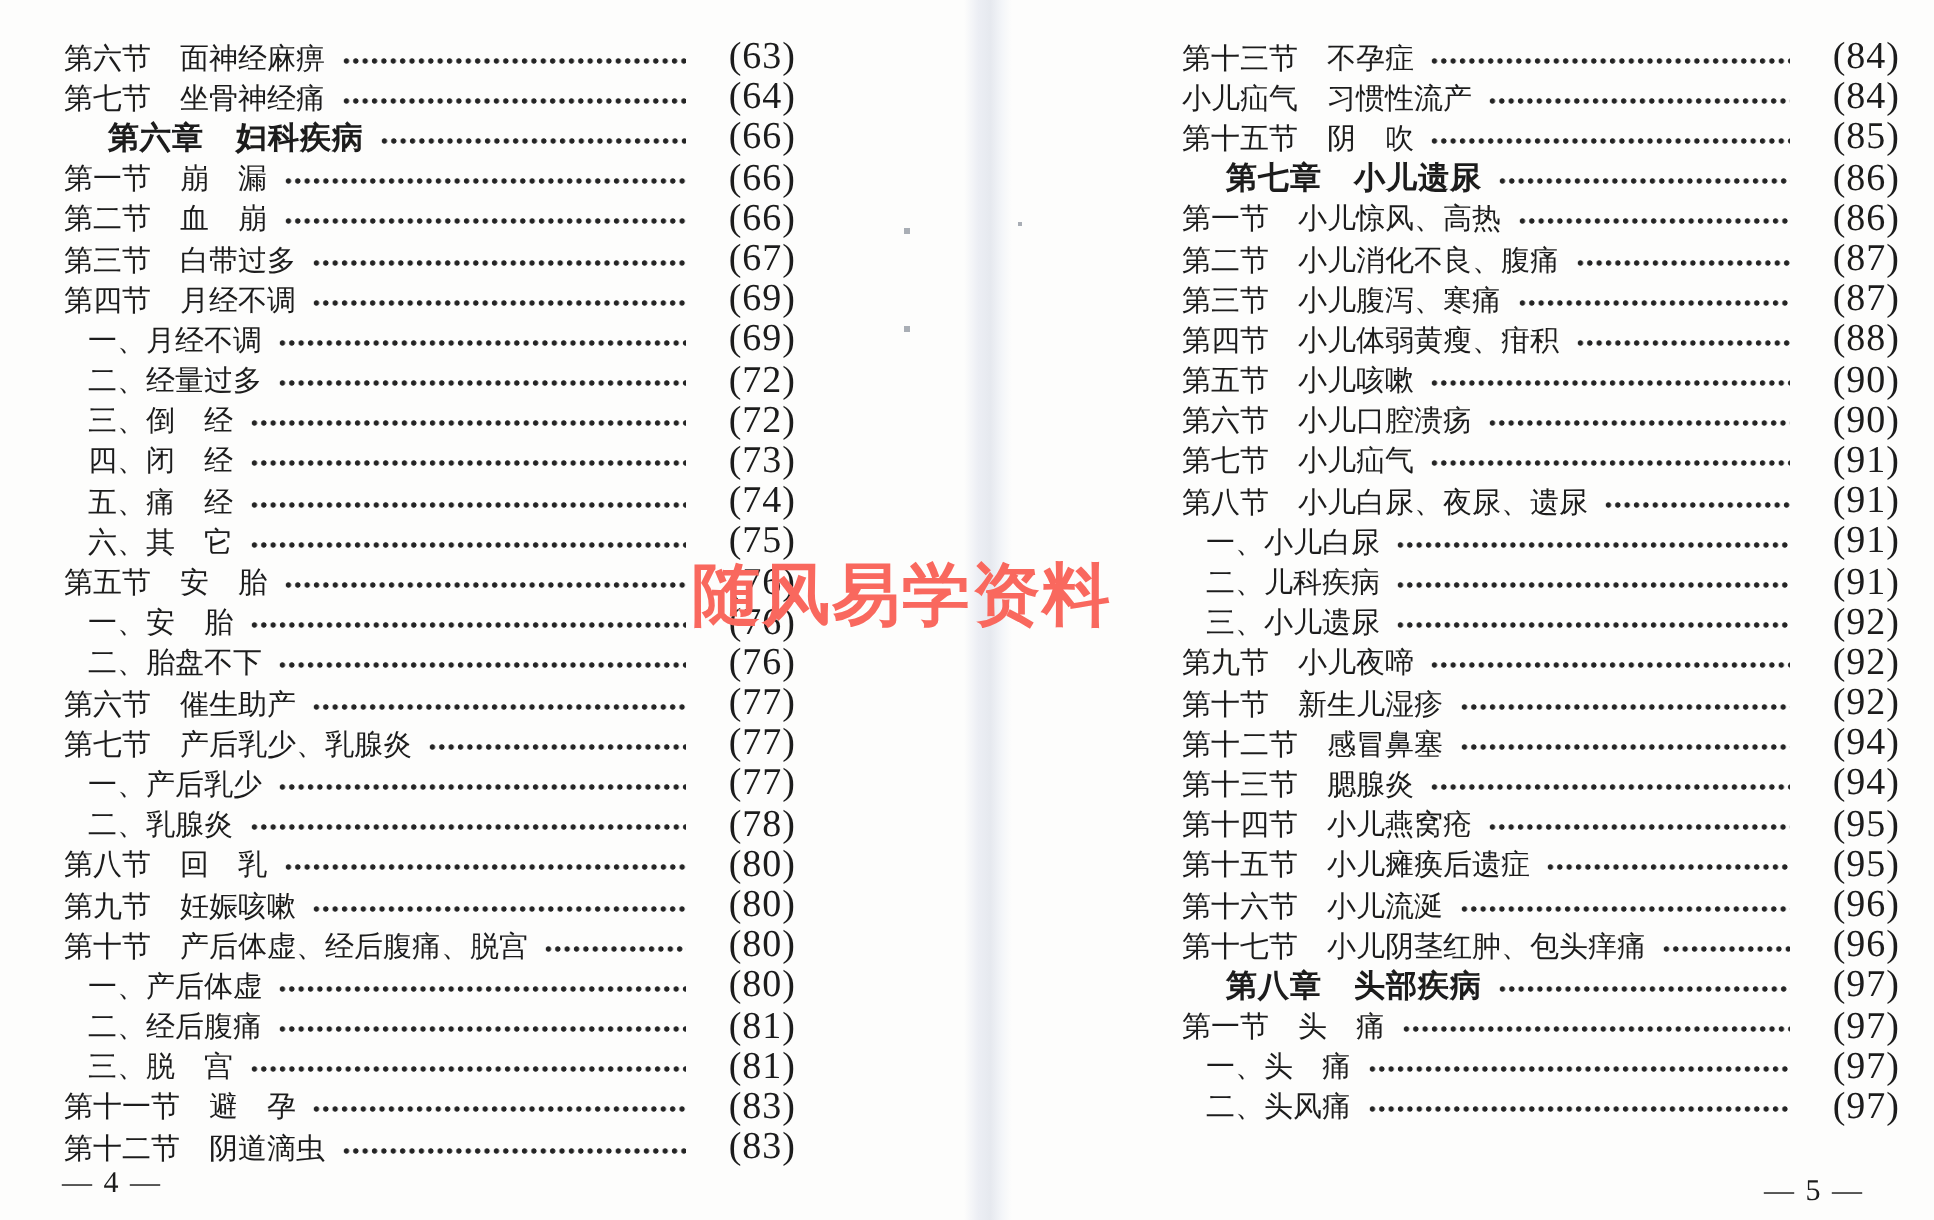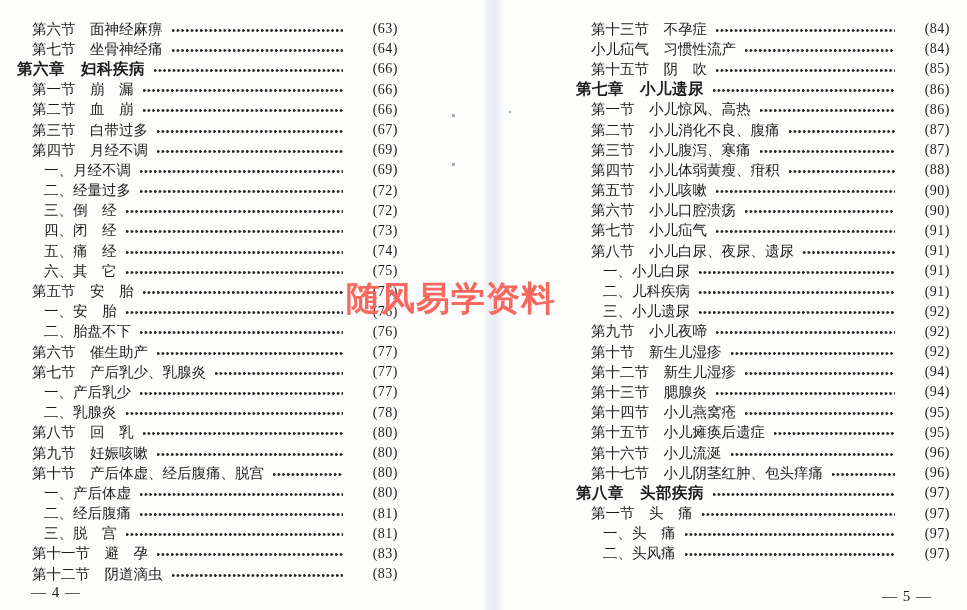--- a/index.html
+++ b/index.html
@@ -28,39 +28,39 @@
   .entries-left  { left: 17px;  width: 381px; }
   .entries-right { left: 576px; width: 374px; }
 
   .toc-line {
     display: flex;
     align-items: center;
     height: 20.2px;
     font-size: 14.5px;
     white-space: pre;
   }
-  .toc-line.level-chapter .entry-text { font-weight: bold; font-size: 15.5px; letter-spacing: .5px; }
+  .toc-line.level-chapter .entry-text { font-weight: bold; font-size: 15.5px; letter-spacing: .5px; margin-left: 37px; }
   .toc-line.level-section { padding-left: 15px; }
   .toc-line.level-sub     { padding-left: 27px; }
 
   .entry-text { flex: 0 0 auto; }
   .leader {
     flex: 1 1 auto;
     min-width: 10px;
     height: 15px;
     margin: 2px 9px 0 8px;
     background-image: radial-gradient(circle at 2.2px 50%, #242424 1.15px, rgba(0,0,0,0) 1.55px);
     background-size: 4.7px 15px;
     background-repeat: repeat-x;
   }
   .page-num {
     flex: 0 0 auto;
     width: 46px;
     text-align: right;
-    font-size: 14px;
+    font-size: 19px;
     letter-spacing: .5px;
   }
   .footer {
     position: absolute;
     font-size: 15px;
     letter-spacing: 1px;
   }
   .footer-left  { left: 31px;  top: 584px; }
   .footer-right { left: 882px; top: 588px; }
 
@@ -314,21 +314,21 @@
     <span class="entry-text">第九节　小儿夜啼</span>
     <span class="leader"></span>
     <span class="page-num">(92)</span>
   </div>
       <div class="toc-line level-section">
     <span class="entry-text">第十节　新生儿湿疹</span>
     <span class="leader"></span>
     <span class="page-num">(92)</span>
   </div>
       <div class="toc-line level-section">
-    <span class="entry-text">第十二节　新生儿湿疹</span>
+    <span class="entry-text">第十二节　感冒鼻塞</span>
     <span class="leader"></span>
     <span class="page-num">(94)</span>
   </div>
       <div class="toc-line level-section">
     <span class="entry-text">第十三节　腮腺炎</span>
     <span class="leader"></span>
     <span class="page-num">(94)</span>
   </div>
       <div class="toc-line level-section">
     <span class="entry-text">第十四节　小儿燕窝疮</span>

